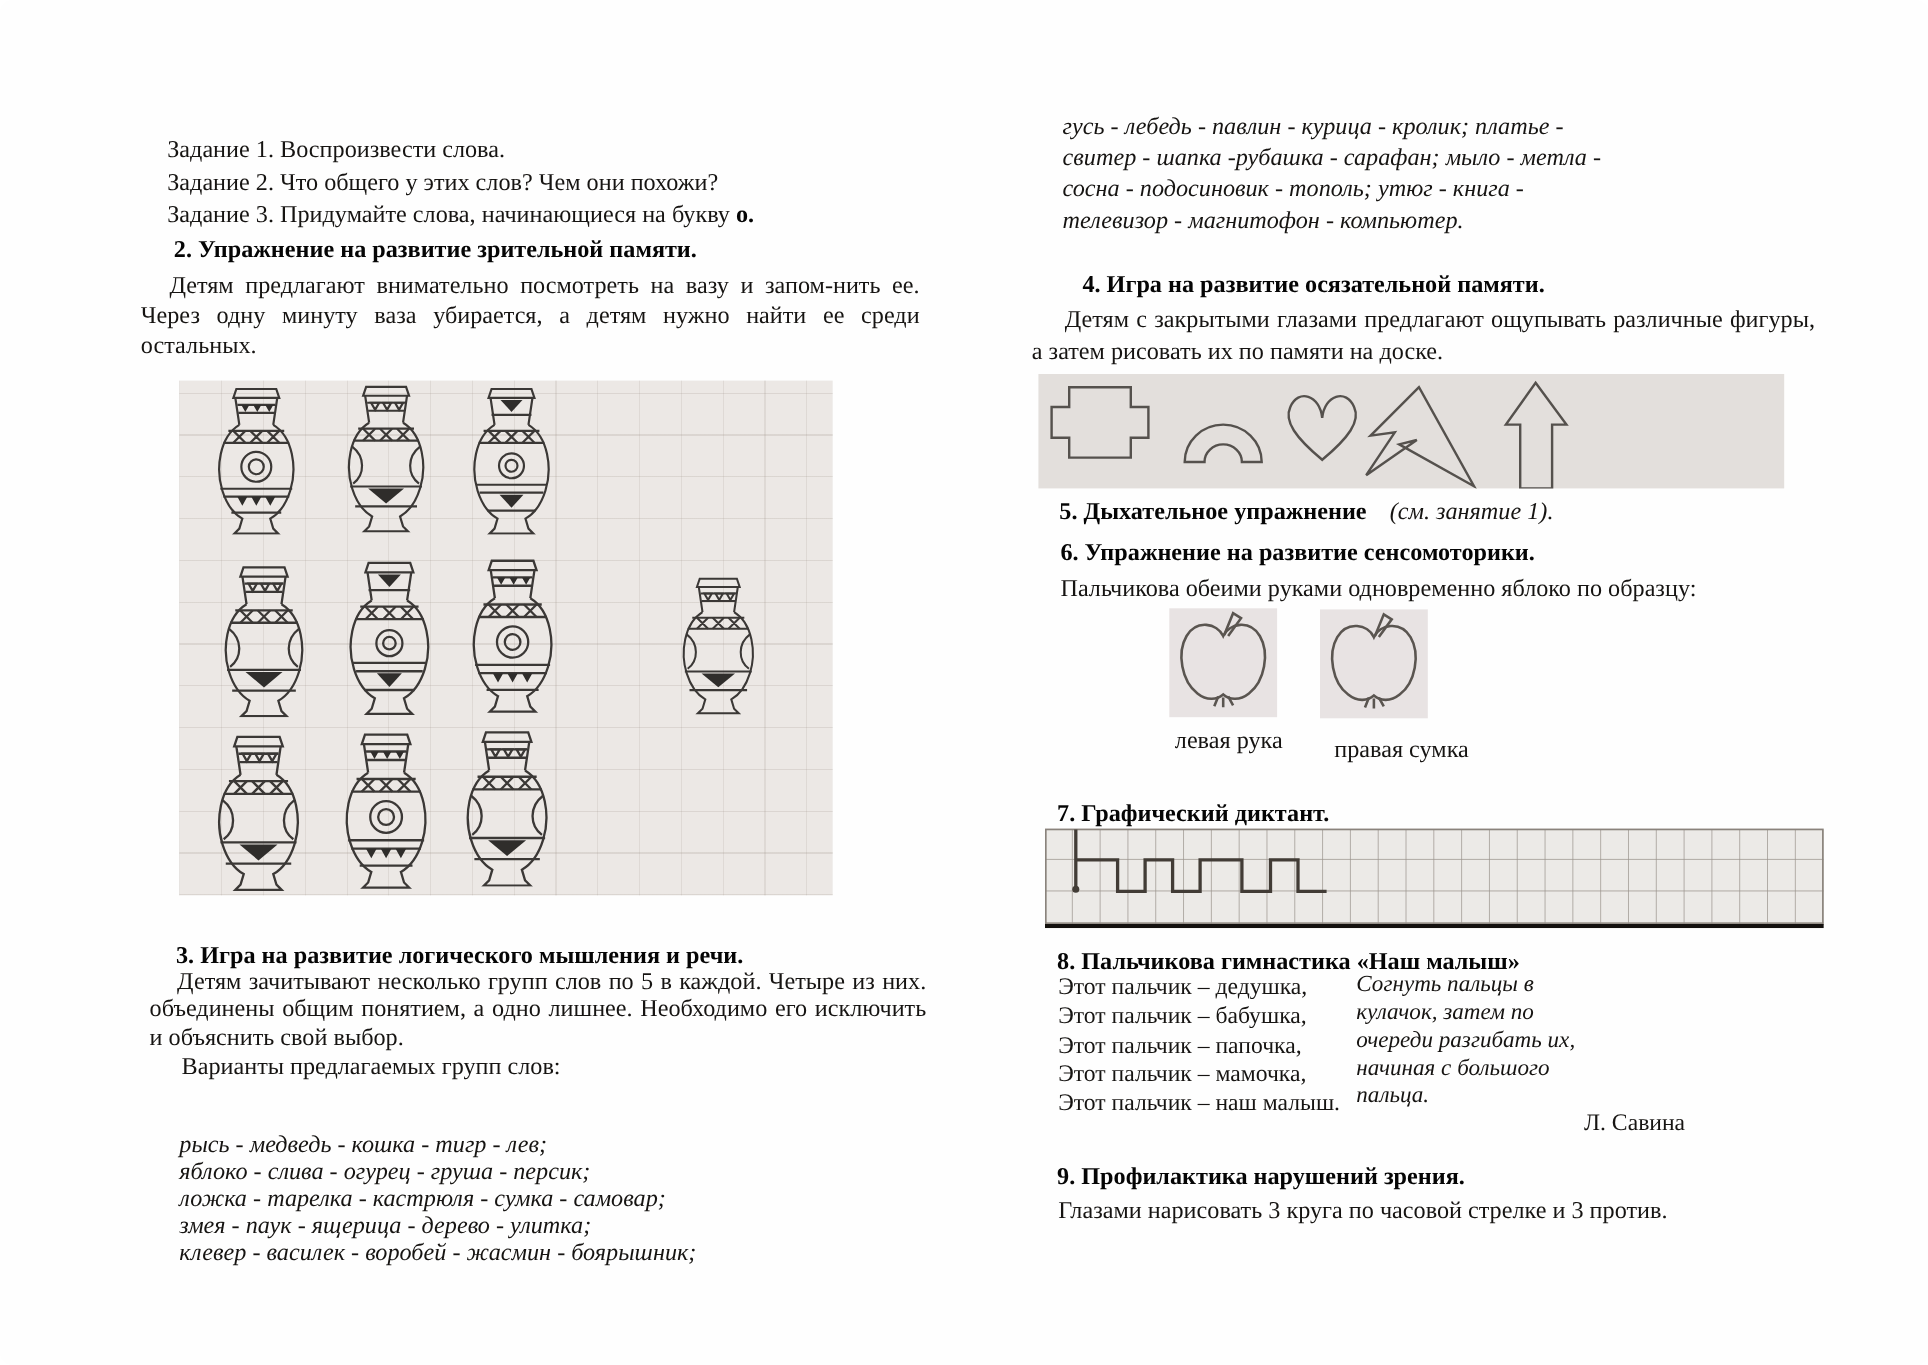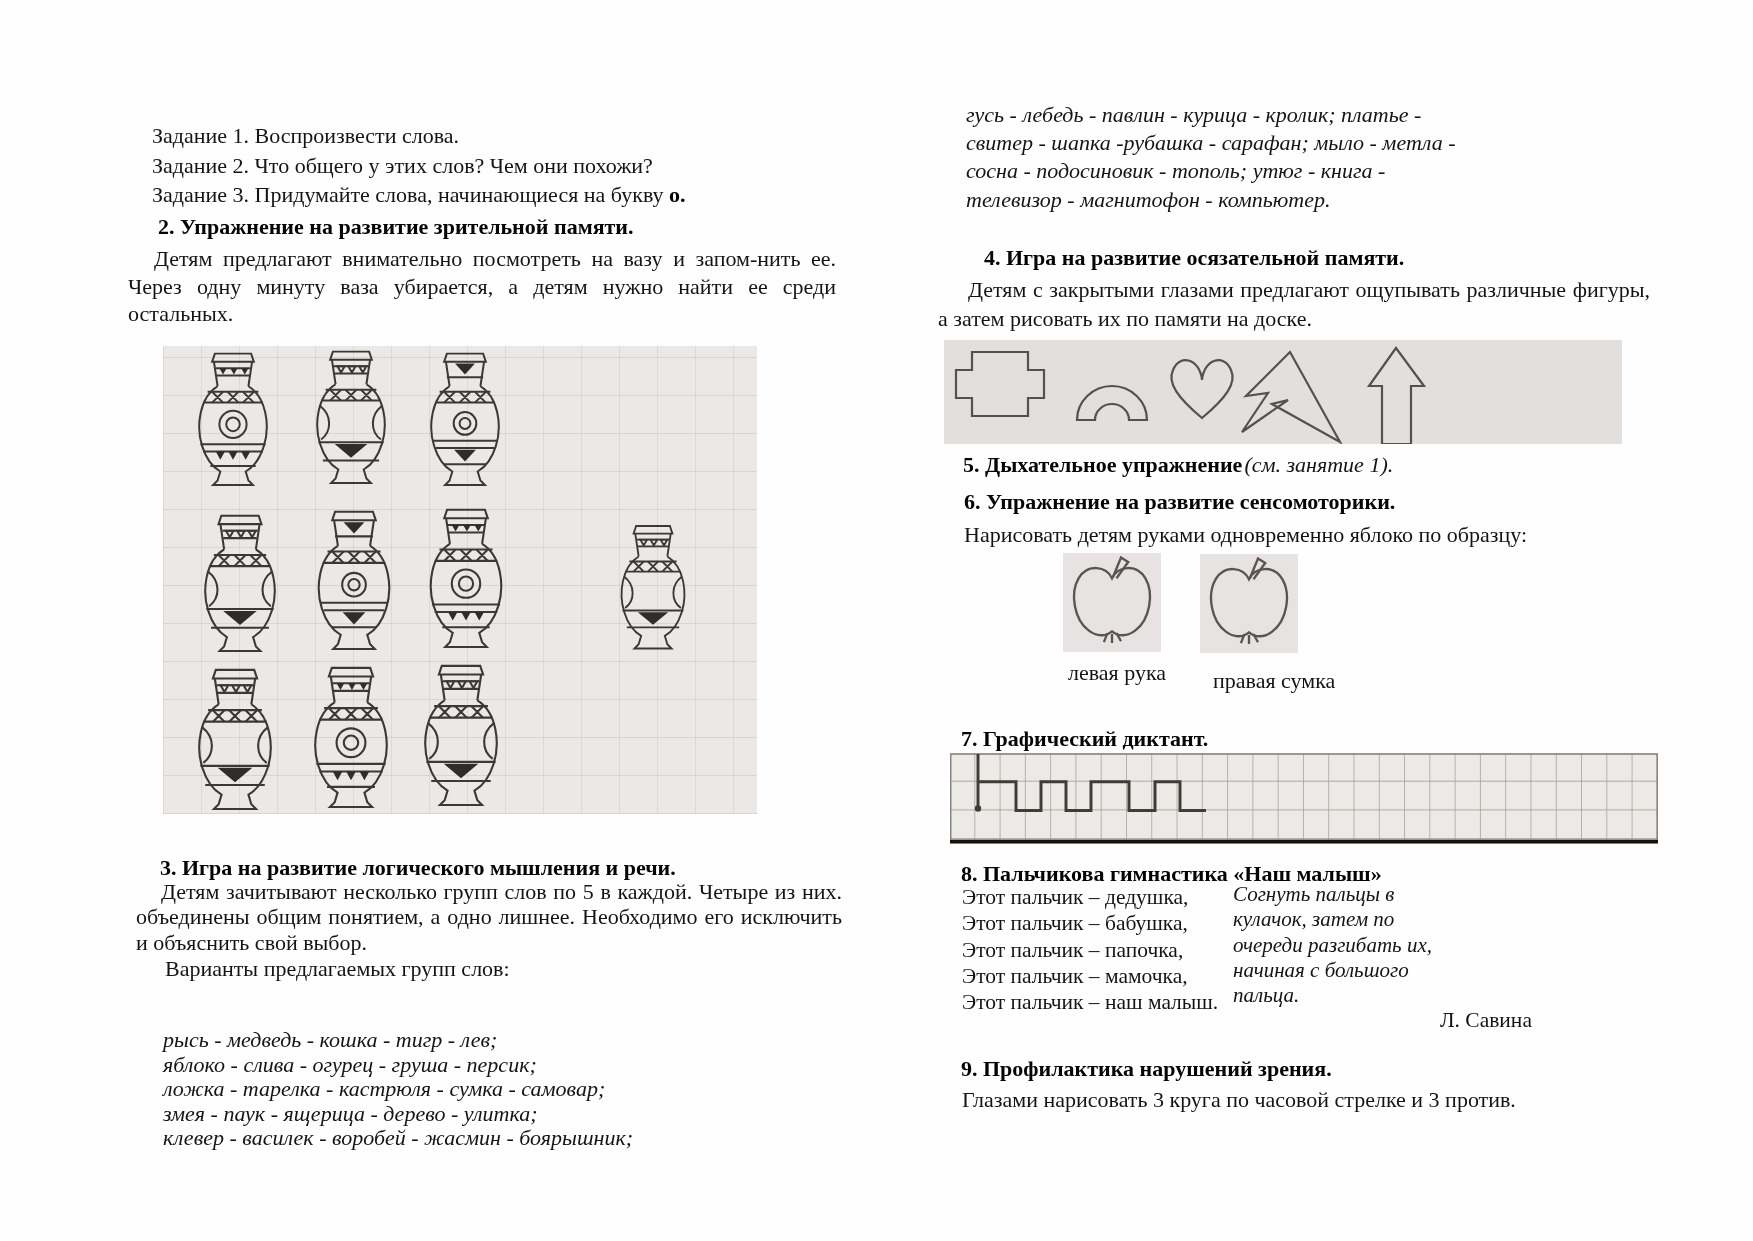--- a/index.html
+++ b/index.html
@@ -23,21 +23,21 @@
   .p3l{left:136px;top:879px;width:706px;font-size:22px;line-height:25.4px;text-indent:25px;}
   .variants{left:165px;top:956px;font-size:22px;}
   .wg-left{left:163px;top:1028px;font-size:22px;line-height:24.6px;}
 
   
   .wg-right{left:966px;top:101px;font-size:22px;line-height:28.2px;}
   .h4r{left:984px;top:245px;font-size:22px;}
   .p4r{left:938px;top:276px;width:712px;font-size:22px;line-height:28.8px;text-indent:30px;}
   .shapes-fig{left:944px;top:340px;width:678px;height:104px;background:#e3dfdc;}
   .h5r{left:963px;top:452px;font-size:22px;}
-  .h5r .note{margin-left:2px;font-weight:normal;color:#161412;}
+  .h5r .note{margin-left:21px;font-weight:normal;color:#161412;}
   .h6r{left:964px;top:489px;font-size:22px;}
   .p6r{left:964px;top:522px;font-size:22px;}
   .apple-box{width:98px;height:99px;background:#e8e3e3;}
   .apple-a{left:1063px;top:553px;}
   .apple-b{left:1200px;top:554px;}
   .lbl-a{left:1068px;top:660px;font-size:22px;}
   .lbl-b{left:1213px;top:668px;font-size:22px;}
   .h7r{left:961px;top:726px;font-size:22px;}
   .grid-fig{left:950px;top:753px;width:708px;height:91px;background:#eceae7;}
   .h8r{left:961px;top:861px;font-size:22px;text-align:right;}
@@ -173,21 +173,21 @@
         <path d="M346,12 L302,56 L324,53 L298,92 L344,60 L328,64 L396,102 Z"></path>
         <path d="M452,8 L480,46 L467,46 L467,104 L438,104 L438,46 L425,46 Z"></path>
       </g>
     </svg>
   </figure>
 
   <div class="abs h5r b line"><span>5. Дыхательное упражнение</span><span class="note it">(см. занятие 1).</span></div>
 
   <div class="abs h6r b line">6. Упражнение на развитие сенсомоторики.</div>
 
-  <div class="abs p6r line">Нарисовать детям руками одновременно яблоко по образцу:</div>
+  <div class="abs p6r line">Пальчикова обеими руками одновременно яблоко по образцу:</div>
 
   <div class="abs apple-box apple-a">
     <svg width="98" height="99" viewBox="0 0 100 110">
         <use href="#apple"></use>
       </svg>
   </div>
   <div class="abs apple-box apple-b">
     <svg width="98" height="99" viewBox="0 0 100 110">
         <use href="#apple"></use>
       </svg>

